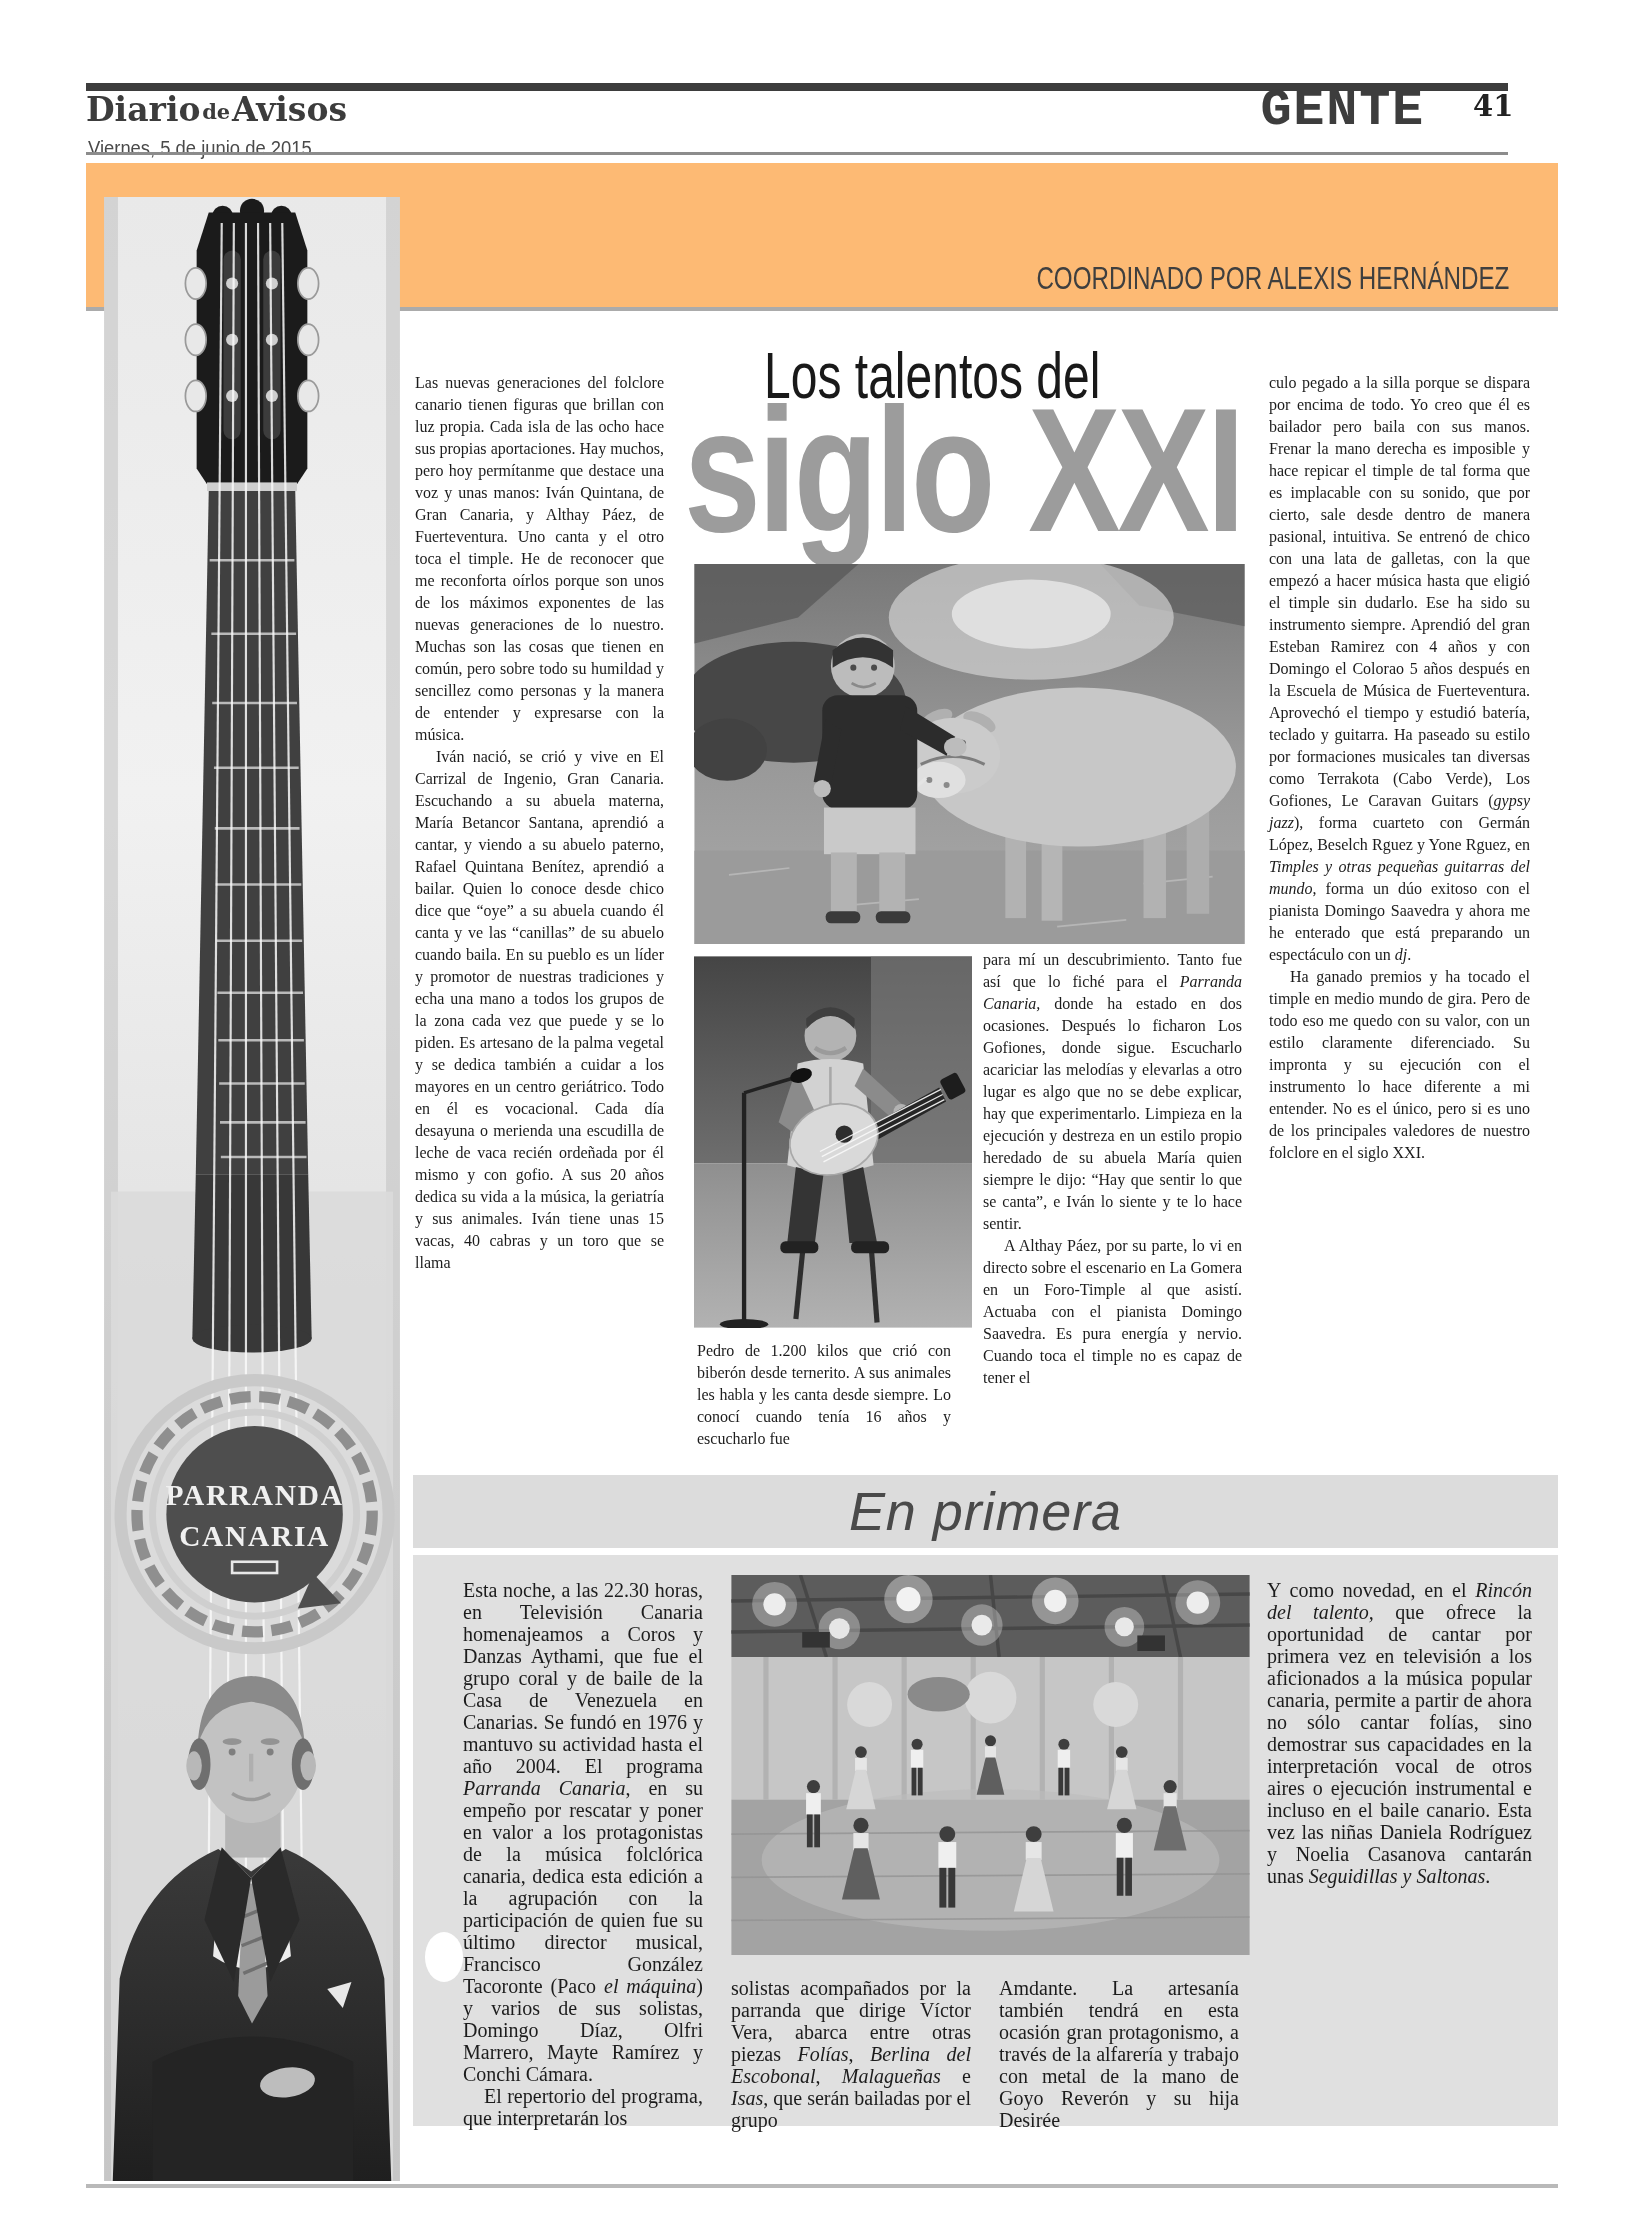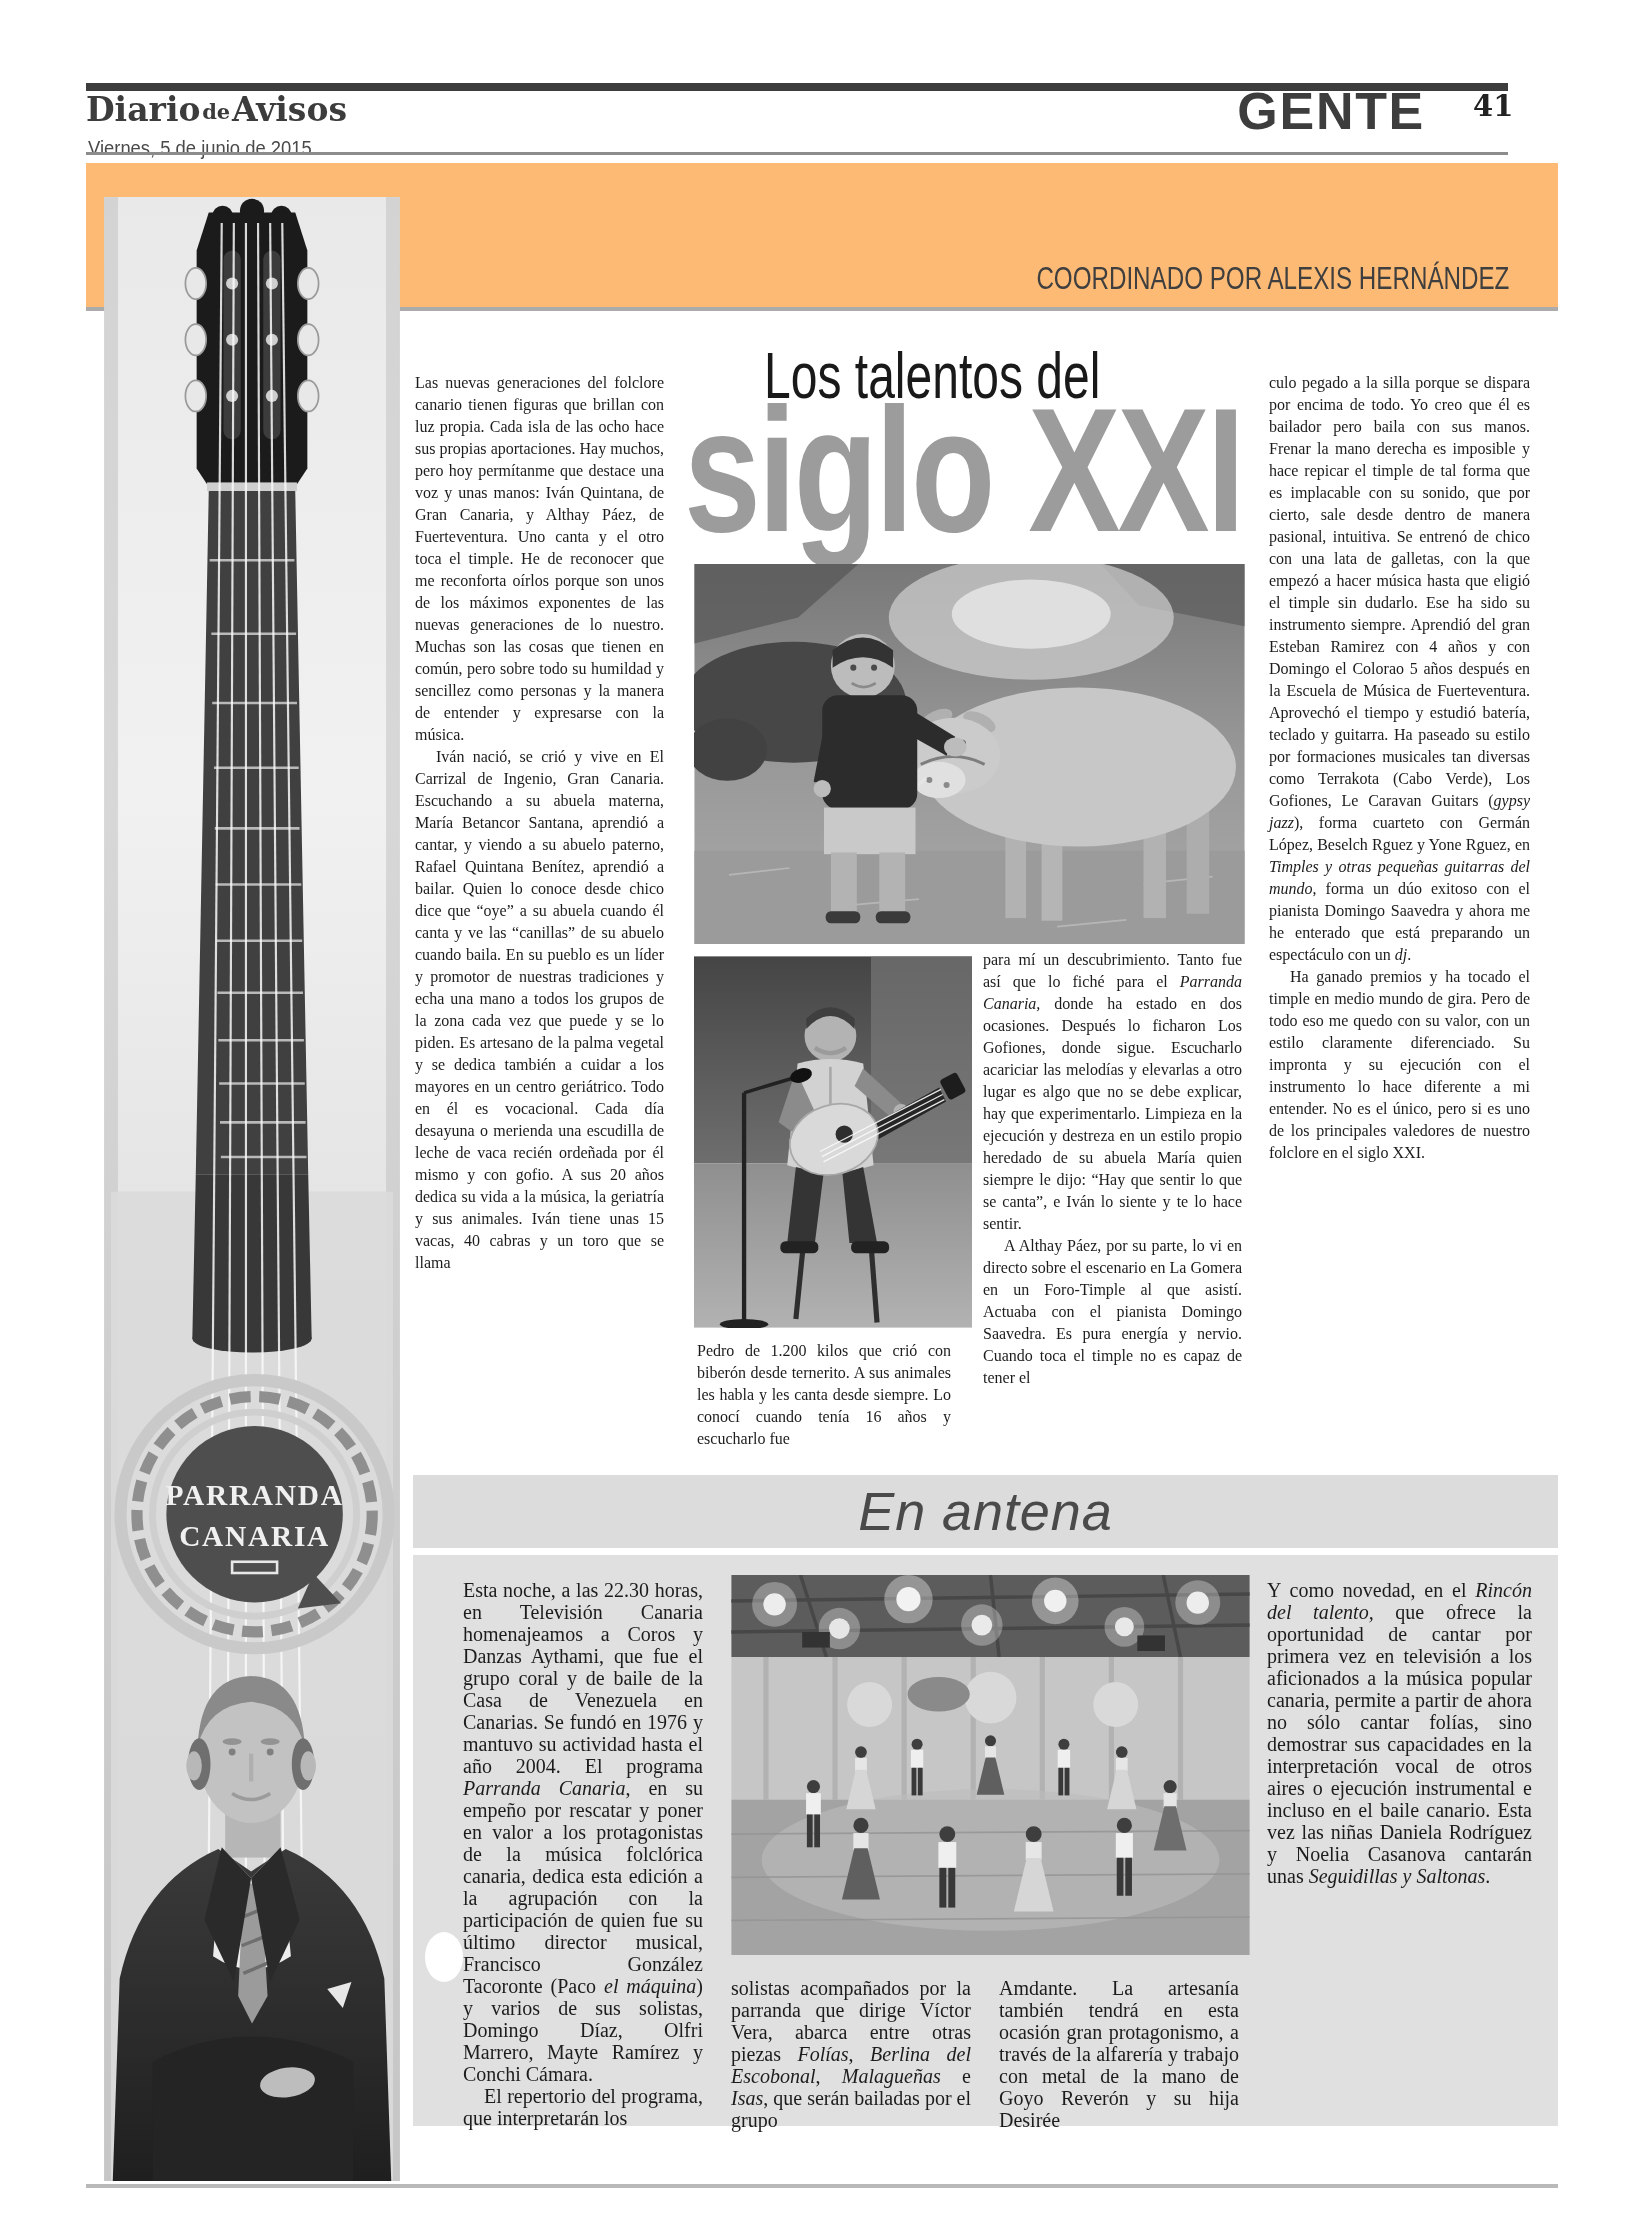--- a/index.html
+++ b/index.html
@@ -8,21 +8,21 @@
     font-family:"Liberation Serif",serif;color:#1c1c1c;overflow:hidden;
     -webkit-font-smoothing:antialiased;
   }
   .abs{position:absolute;}
   
   .top-rule{background:#3d3d3d;}
   .thin-rule{background:#8c8c8c;}
   .masthead{font-family:"DejaVu Serif",serif;font-weight:bold;color:#3c3c3c;font-size:33px;line-height:1;white-space:nowrap;}
   .masthead .de{font-size:21px;font-weight:bold;position:relative;top:-1.7px;margin:0 1.7px;}
   .dateline{font-family:"Liberation Sans",sans-serif;font-size:20px;color:#4a4a4a;transform:scaleX(.92);transform-origin:left top;white-space:nowrap;}
-  .section-title{font-family:Liberation Sans, sans-serif;font-weight:bold;font-size:52px;line-height:1;color:#3d3d3d;letter-spacing:1.7px;white-space:nowrap;}
+  .section-title{font-family:Liberation Mono, monospace;font-weight:bold;font-size:52px;line-height:1;color:#3d3d3d;letter-spacing:1.7px;white-space:nowrap;}
   .page-num{font-family:"DejaVu Serif",serif;font-weight:bold;font-size:29px;color:#222;line-height:1;}
   .coord-band{background:#fdba74;border-bottom:4.3px solid #ababab;}
   .kicker{font-family:"Liberation Sans",sans-serif;font-size:31px;color:#3f3f3f;transform:scaleX(.78);transform-origin:right bottom;white-space:nowrap;}
   
   .hl1{font-family:"Liberation Sans",sans-serif;font-size:64px;font-weight:400;color:#191919;white-space:nowrap;transform:scaleX(.75);transform-origin:right top;line-height:1;}
   .hl2{font-family:"Liberation Sans",sans-serif;font-size:177px;font-weight:bold;color:#9c9c9c;letter-spacing:-3.5px;white-space:nowrap;transform:scaleX(.78);transform-origin:left top;line-height:1;}
   
   .body-text{font-size:16px;line-height:22px;text-align:justify;color:#1c1c1c;hyphens:auto;}
   .body-text p{margin:0;}
   .body-text p + p{text-indent:21px;}
@@ -299,21 +299,21 @@
 <div class="abs body-text" style="left:983px;top:949px;width:259px;">
     <p><span>para mí un descubrimiento. Tanto fue así que lo fiché para el </span><em>Parranda Canaria,</em><span> donde ha estado en dos ocasiones. Después lo ficharon Los Gofiones, donde sigue. Escucharlo acariciar las melodías y elevarlas a otro lugar es algo que no se debe explicar, hay que experimentarlo. Limpieza en la ejecución y destreza en un estilo propio heredado de su abuela María quien siempre le dijo: “Hay que sentir lo que se canta”, e Iván lo siente y te lo hace sentir.</span></p>
     <p><span>A Althay Páez, por su parte, lo vi en directo sobre el escenario en La Gomera en un Foro-Timple al que asistí. Actuaba con el pianista Domingo Saavedra. Es pura energía y nervio. Cuando toca el timple no es capaz de tener el</span></p>
   </div>
 <div class="abs body-text" style="left:1269px;top:372px;width:261px;">
     <p><span>culo pegado a la silla porque se dispara por encima de todo. Yo creo que él es bailador pero baila con sus manos. Frenar la mano derecha es imposible y hace repicar el timple de tal forma que es implacable con su sonido, que por cierto, sale desde dentro de manera pasional, intuitiva. Se entrenó de chico con una lata de galletas, con la que empezó a hacer música hasta que eligió el timple sin dudarlo. Ese ha sido su instrumento siempre. Aprendió del gran Esteban Ramirez con 4 años y con Domingo el Colorao 5 años después en la Escuela de Música de Fuerteventura. Aprovechó el tiempo y estudió batería, teclado y guitarra. Ha paseado su estilo por formaciones musicales tan diversas como Terrakota (Cabo Verde), Los Gofiones, Le Caravan Guitars (</span><em>gypsy jazz</em><span>), forma cuarteto con Germán López, Beselch Rguez y Yone Rguez, en </span><em>Timples y otras pequeñas guitarras del mundo</em><span>, forma un dúo exitoso con el pianista Domingo Saavedra y ahora me he enterado que está preparando un espectáculo con un </span><em>dj</em><span>.</span></p>
     <p><span>Ha ganado premios y ha tocado el timple en medio mundo de gira. Pero de todo eso me quedo con su valor, con un estilo claramente diferenciado. Su impronta y su ejecución con el instrumento lo hace diferente a mi entender. No es el único, pero si es uno de los principales valedores de nuestro folclore en el siglo XXI.</span></p>
   </div>
 
 <div class="abs antena-banner" style="left:413px;top:1475px;width:1145px;height:73px;">
-  <div class="antena-title">En antena</div>
+  <div class="antena-title">En primera</div>
 </div>
 
 <div class="abs bottom-panel" style="left:413px;top:1555px;width:1145px;height:571px;"></div>
 
 <svg class="abs" style="left:731px;top:1575px;" width="519" height="380" viewBox="0 0 600 440" xmlns="http://www.w3.org/2000/svg">
   <rect width="600" height="95" fill="#5c5c5c"></rect>
   <g stroke="#474747" stroke-width="4">
     <line x1="0" y1="30" x2="600" y2="22"></line>
       <line x1="0" y1="66" x2="600" y2="58"></line>
     <line x1="80" y1="0" x2="110" y2="95"></line>

